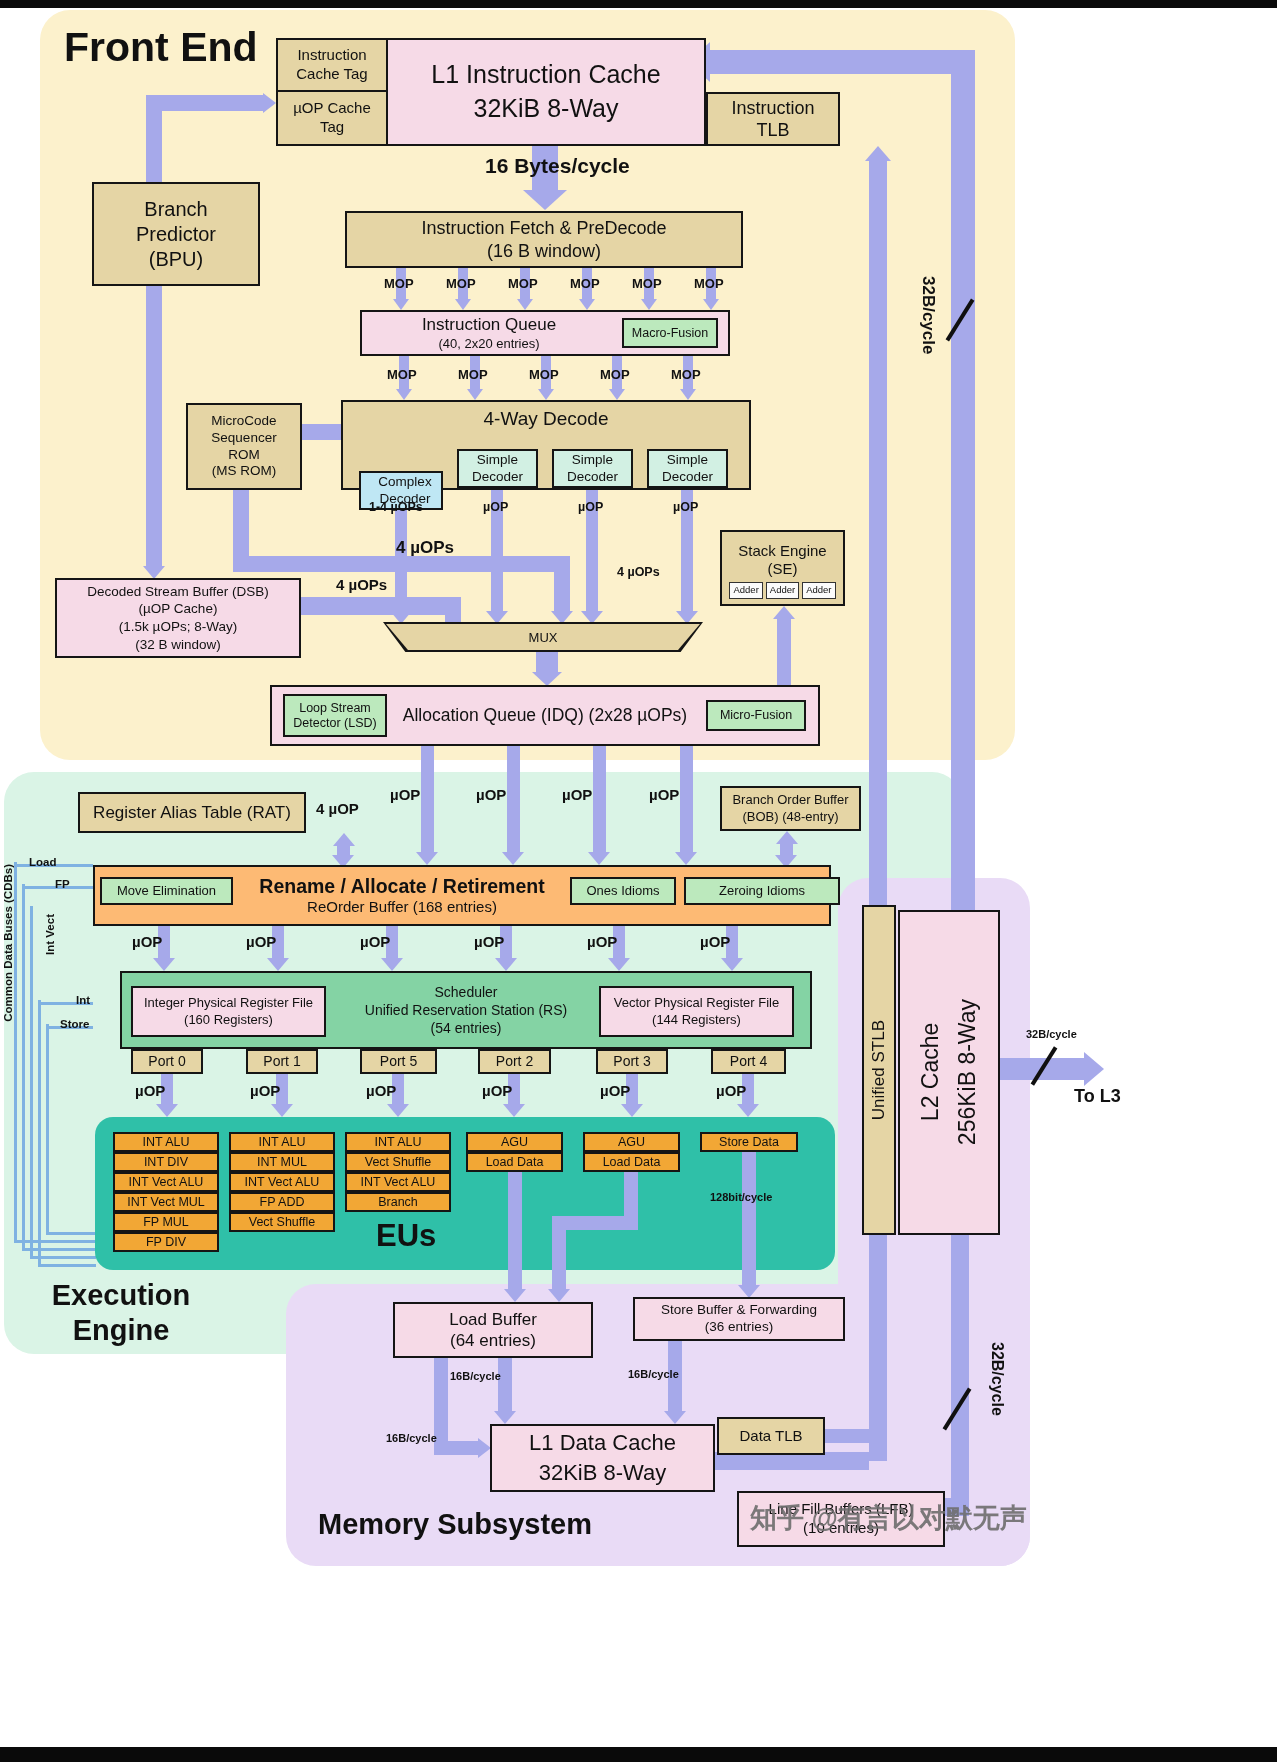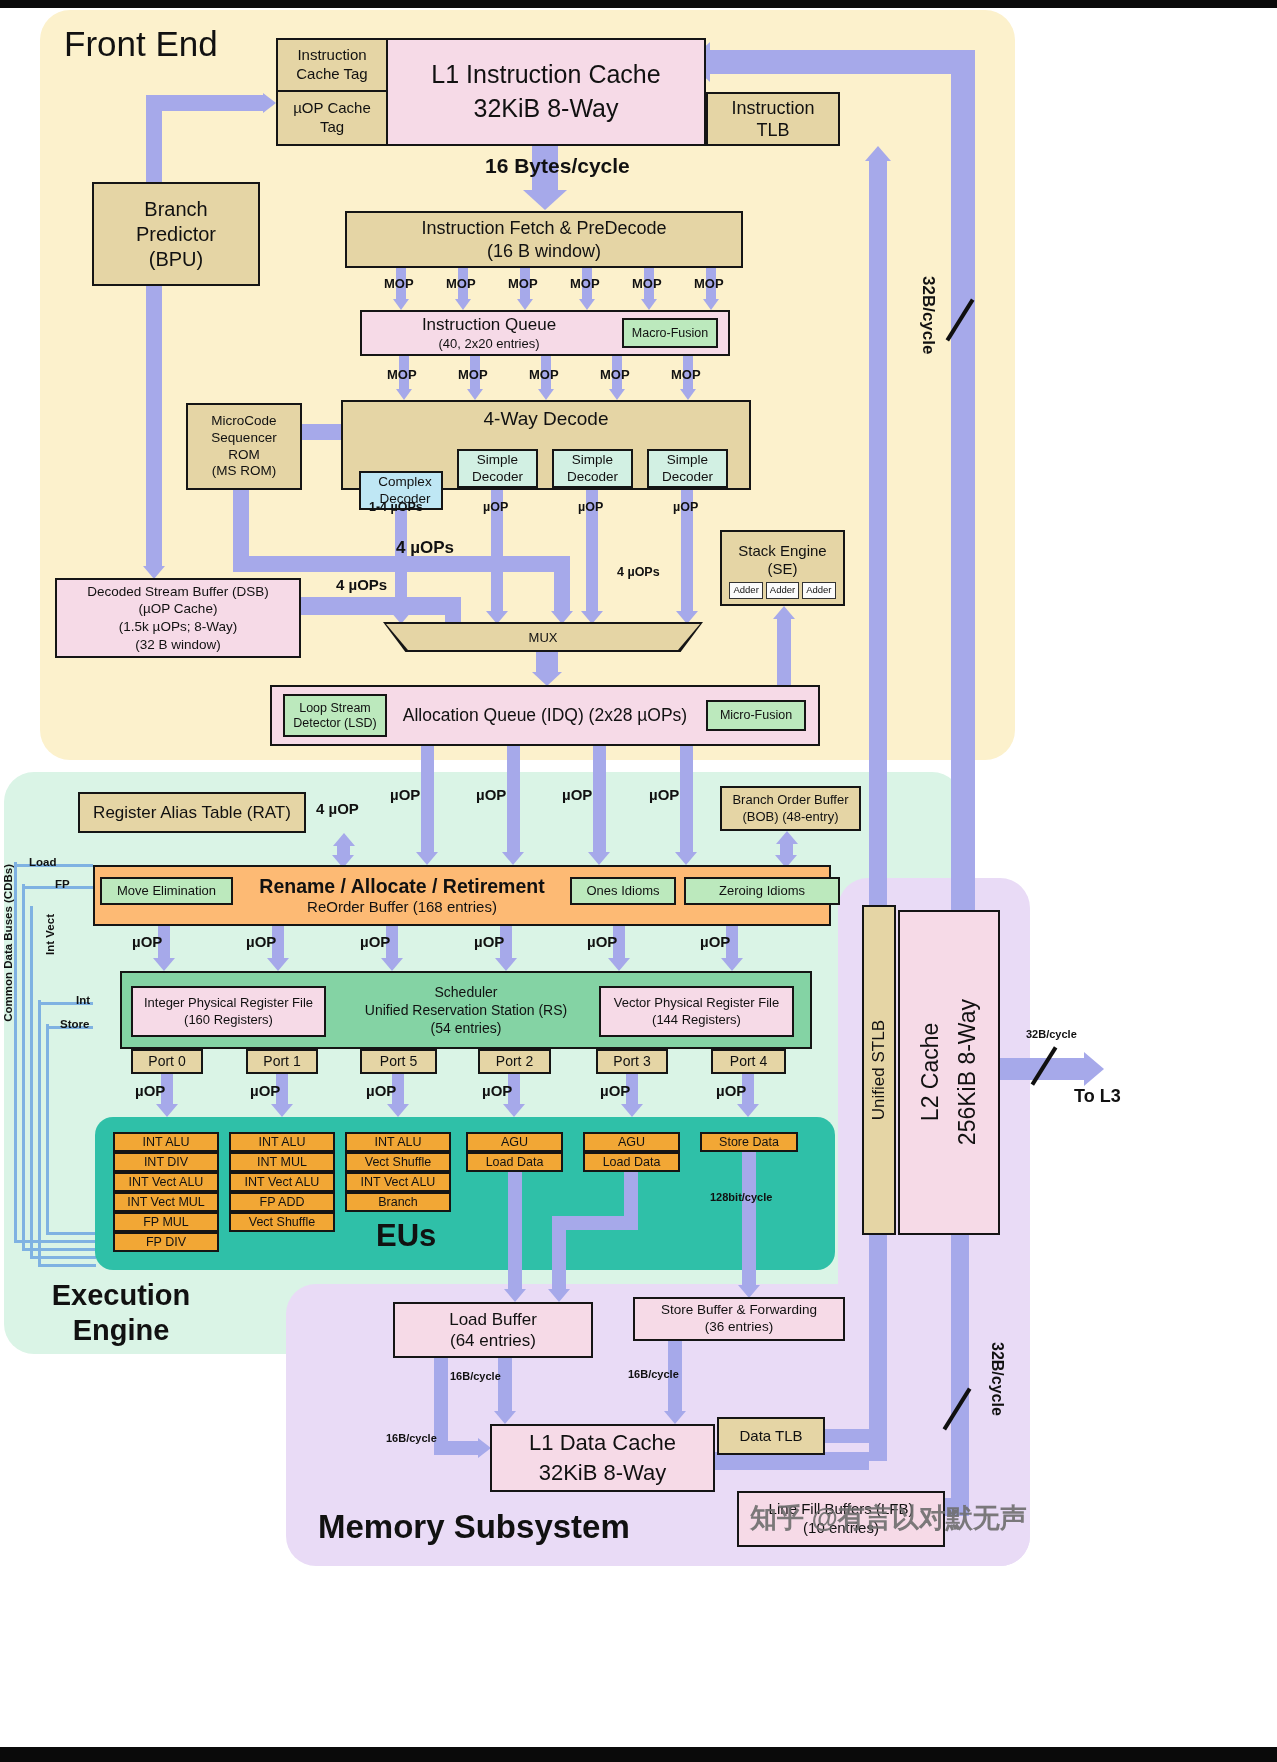--- a/index.html
+++ b/index.html
@@ -203,21 +203,21 @@
   <div class="ar" style="left:1000px;top:1058px;width:84px;height:22px;"></div>
   <div class="ah hr-m" style="left:1084px;top:1052px;"></div>
 
   <div class="ar" style="left:869px;top:1235px;width:18px;height:226px;"></div>
   <div class="ar" style="left:715px;top:1452px;width:154px;height:18px;"></div>
   <div class="ah hl-m" style="left:697px;top:1447px;"></div>
   <div class="ar" style="left:951px;top:1235px;width:18px;height:272px;"></div>
   <div class="ar" style="left:945px;top:1498px;width:24px;height:18px;"></div>
   <div class="ah hl-m" style="left:927px;top:1493px;"></div>
 
-  <div class="lbl" style="left:64px;top:24px;font-size:35px;font-weight:400;">Front End</div>
+  <div class="lbl" style="left:64px;top:24px;font-size:41px;font-weight:700;">Front End</div>
 
   <div class="box tan pre" style="left:276px;top:38px;width:112px;height:54px;font-size:15px;">Instruction
 Cache Tag</div>
   <div class="box tan pre" style="left:276px;top:90px;width:112px;height:56px;font-size:15px;">µOP Cache
 Tag</div>
   <div class="box pink pre" style="left:386px;top:38px;width:320px;height:108px;font-size:25px;line-height:1.35;">L1 Instruction Cache
 32KiB 8-Way</div>
   <div class="box tan pre" style="left:706px;top:92px;width:134px;height:54px;font-size:18px;">Instruction
 TLB</div>
   <div class="lbl" style="left:485px;top:154px;font-size:21px;">16 Bytes/cycle</div>
@@ -412,17 +412,17 @@
   <div class="lbl" style="left:450px;top:1370px;font-size:11px;">16B/cycle</div>
   <div class="lbl" style="left:628px;top:1368px;font-size:11px;">16B/cycle</div>
   <div class="lbl" style="left:386px;top:1432px;font-size:11px;">16B/cycle</div>
 
   <div class="box pink pre" style="left:490px;top:1424px;width:225px;height:68px;font-size:22px;line-height:1.35;">L1 Data Cache
 32KiB 8-Way</div>
   <div class="box tan" style="left:717px;top:1417px;width:108px;height:38px;font-size:15px;">Data TLB</div>
   <div class="box pink pre" style="left:737px;top:1491px;width:208px;height:56px;font-size:15px;">Line Fill Buffers (LFB)
 (10 entries)</div>
 
-  <div class="lbl" style="left:318px;top:1508px;font-size:33px;font-weight:800;">Memory Subsystem</div>
+  <div class="lbl" style="left:318px;top:1508px;font-size:29px;font-weight:800;">Memory Subsystem</div>
 
   <div class="lbl" style="left:750px;top:1500px;font-size:27px;color:#6e6e6e;opacity:0.9;z-index:5;">知乎 @有言以对默无声</div>
 
 </div>
 
 </body></html>

